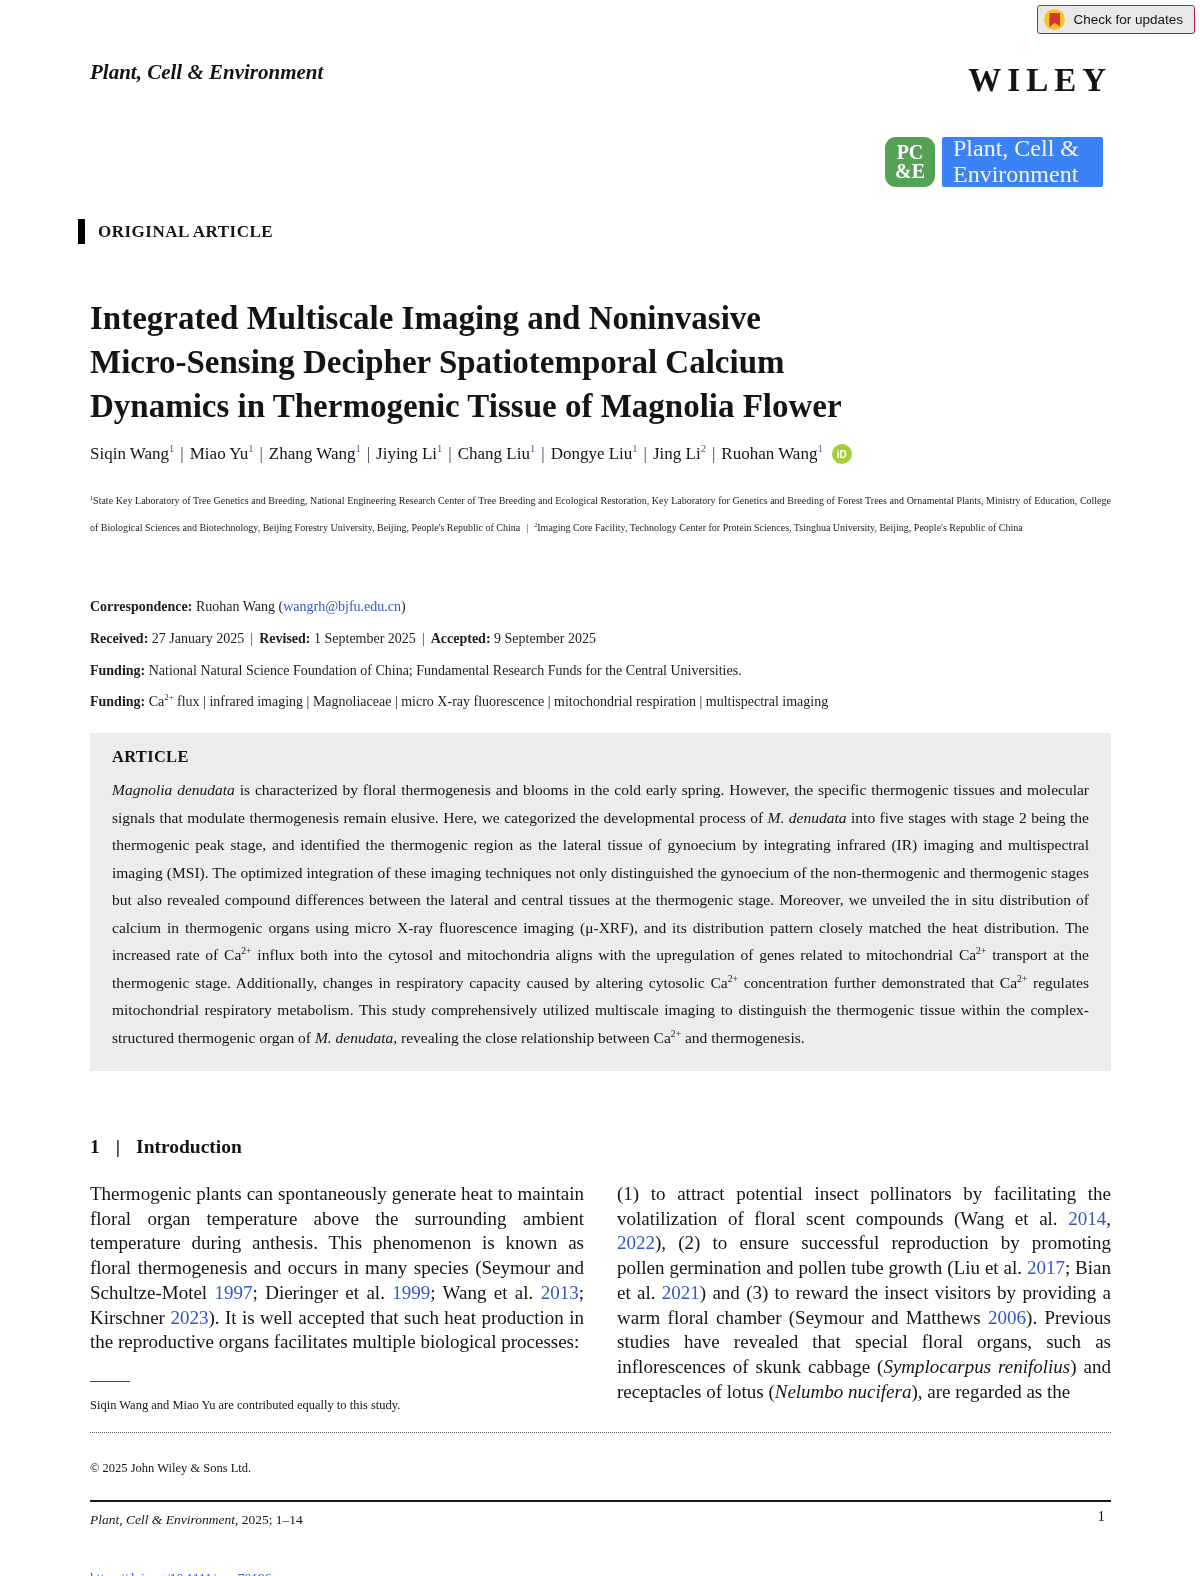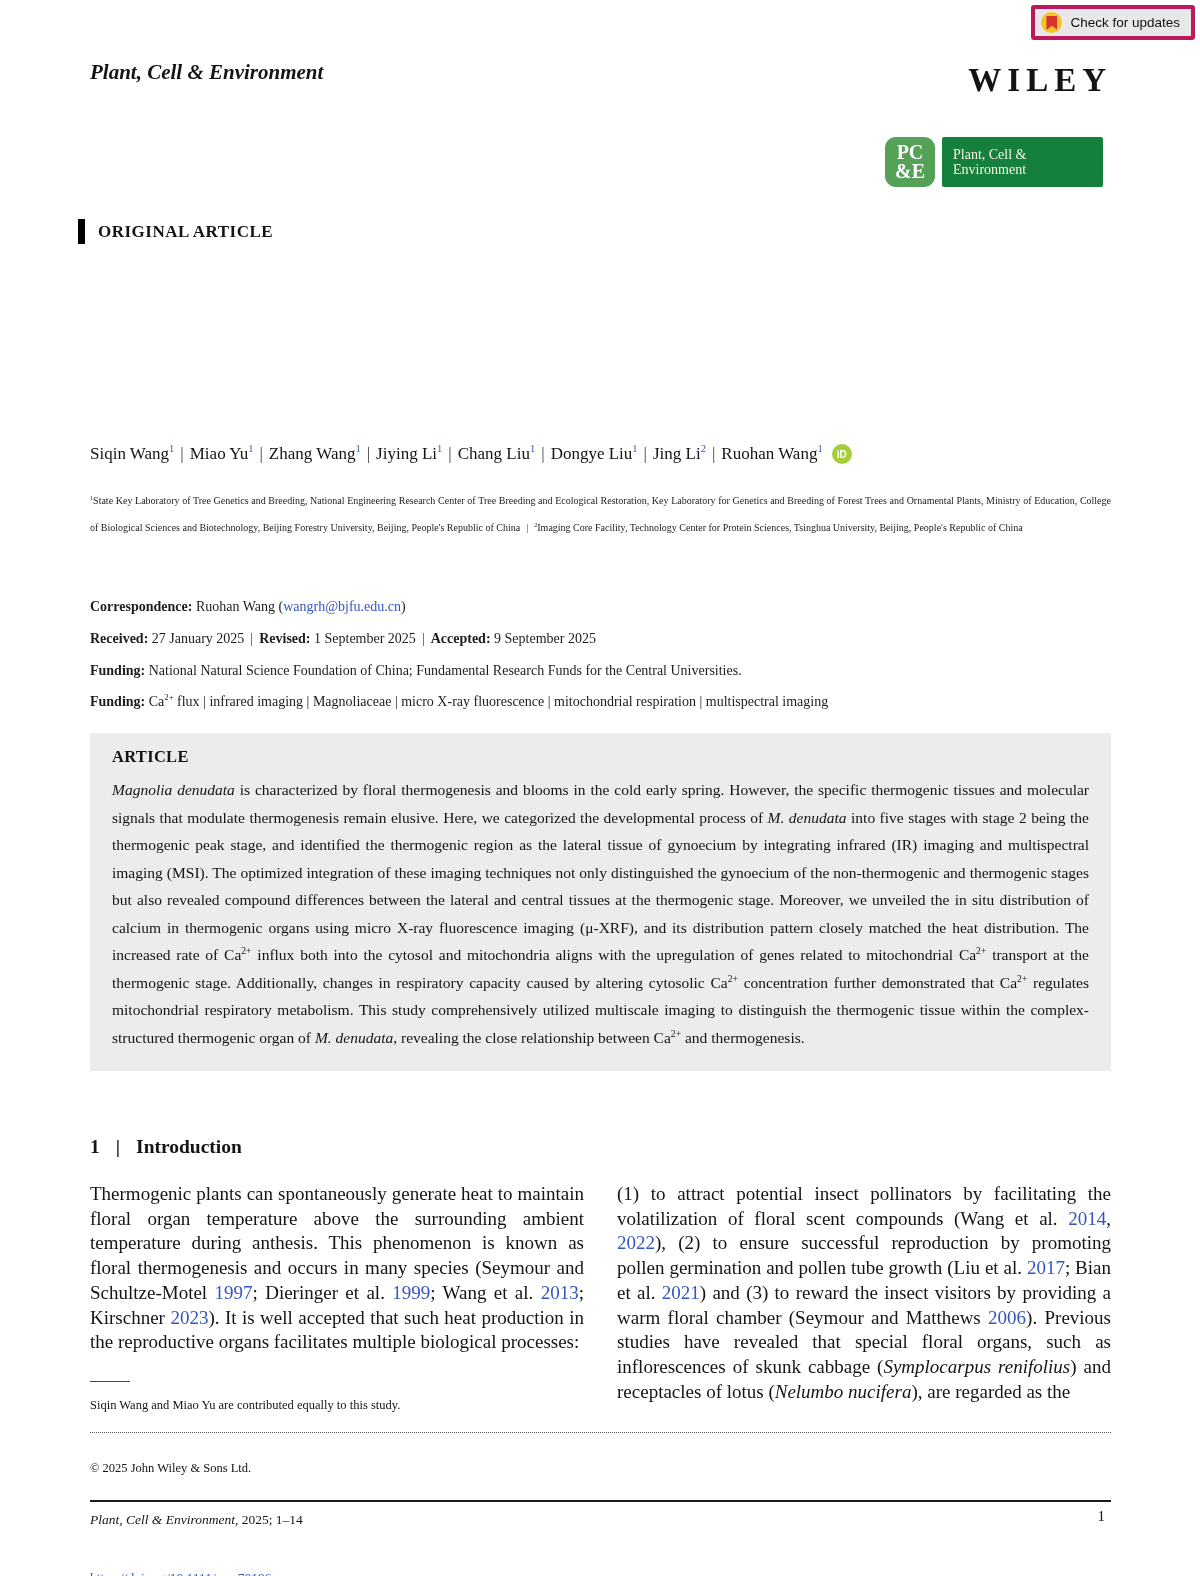--- a/index.html
+++ b/index.html
@@ -13,43 +13,43 @@
     margin:0 auto;
     background:#ffffff;
     font-family:"Liberation Serif", serif;
     color:var(--ink);
     overflow:hidden;
   }
   
   .updates-badge{
     position:absolute;top:5px;right:5px;
     display:flex;align-items:center;gap:8px;
-    background:#e8e8e8;border:4px solid #be185d;border-radius:3px;
+    background:#e8e8e8;border:1px solid #be185d;border-radius:3px;
     padding:3px 11px 3px 6px;
     font-family:"Liberation Sans", sans-serif;
     font-size:13.5px;color:#111;cursor:pointer;
   }
   .crossmark{width:21px;height:21px;border-radius:50%;background:#f5c528;position:relative;flex:0 0 auto;}
   .crossmark .bookmark{
     position:absolute;left:5px;top:4px;width:11px;height:14px;background:#d6342c;
     clip-path:polygon(0 0,100% 0,100% 100%,50% 70%,0 100%);
   }
   
   .journal-name{position:absolute;left:90px;top:60px;font-size:21px;font-weight:bold;font-style:italic;}
   .wiley{position:absolute;right:94px;top:62px;font-size:33px;font-weight:bold;letter-spacing:6px;margin-right:-6px;}
   .pce{position:absolute;right:97px;top:137px;display:flex;gap:7px;}
   .pce-icon{
     width:50px;height:50px;background:#55a157;border-radius:11px;
     color:#fff;font-weight:bold;display:flex;flex-direction:column;
     align-items:center;justify-content:center;font-size:20px;line-height:0.95;
   }
   .pce-banner{
-    width:150px;height:50px;background:#15803d;color:#f7f4e2;
+    width:150px;height:50px;background:#3b82f6;color:#f7f4e2;
     display:flex;flex-direction:column;justify-content:center;
-    padding-left:11px;font-size:14px;line-height:1.08;border-radius:2px;
+    padding-left:11px;font-size:24px;line-height:1.08;border-radius:2px;
   }
   
   .article-type{position:absolute;left:78px;top:219px;display:flex;align-items:center;font-size:17px;font-weight:bold;letter-spacing:0.5px;}
   .article-type .bar{width:7px;height:25px;background:#000;margin-right:13px;}
   .title{position:absolute;left:90px;top:296px;font-size:33px;font-weight:bold;line-height:44px;}
   .authors{position:absolute;left:90px;top:444px;font-size:17px;display:flex;align-items:center;}
   .orcid{
     width:20px;height:20px;border-radius:50%;background:#a6ce39;color:#fff;
     font-family:"Liberation Sans", sans-serif;font-size:10px;font-weight:bold;
     display:inline-flex;align-items:center;justify-content:center;margin-left:9px;cursor:pointer;
@@ -112,20 +112,25 @@
       <span>Plant, Cell &amp;</span>
       <span>Environment</span>
     </div>
   </div>
 
   <div class="article-type">
     <span class="bar"></span>
     <span>ORIGINAL ARTICLE</span>
   </div>
 
+  <div class="title">
+    <div>Integrated Multiscale Imaging and Noninvasive</div>
+    <div>Micro-Sensing Decipher Spatiotemporal Calcium</div>
+    <div>Dynamics in Thermogenic Tissue of Magnolia Flower</div>
+  </div>
 
   <div class="authors">
     <span><span>Siqin Wang</span><sup class="sup link">1</sup><span class="sep">|</span><span>Miao Yu</span><sup class="sup link">1</sup><span class="sep">|</span><span>Zhang Wang</span><sup class="sup link">1</sup><span class="sep">|</span><span>Jiying Li</span><sup class="sup link">1</sup><span class="sep">|</span><span>Chang Liu</span><sup class="sup link">1</sup><span class="sep">|</span><span>Dongye Liu</span><sup class="sup link">1</sup><span class="sep">|</span><span>Jing Li</span><sup class="sup link">2</sup><span class="sep">|</span><span>Ruohan Wang</span><sup class="sup link">1</sup></span>
     <span class="orcid">iD</span>
   </div>
 
   <div class="affiliations"><sup class="sup">1</sup><span>State Key Laboratory of Tree Genetics and Breeding, National Engineering Research Center of Tree Breeding and Ecological Restoration, Key Laboratory for Genetics and Breeding of Forest Trees and Ornamental Plants, Ministry of Education, College of Biological Sciences and Biotechnology, Beijing Forestry University, Beijing, People's Republic of China</span><span class="sep">|</span><sup class="sup">2</sup><span>Imaging Core Facility, Technology Center for Protein Sciences, Tsinghua University, Beijing, People's Republic of China</span></div>
 
   <div class="meta meta-correspondence"><span class="b">Correspondence: </span><span>Ruohan Wang (</span><span class="link">wangrh@bjfu.edu.cn</span><span>)</span></div>
   <div class="meta meta-received"><span class="b">Received: </span><span>27 January 2025</span><span class="sep">|</span><span class="b">Revised: </span><span>1 September 2025</span><span class="sep">|</span><span class="b">Accepted: </span><span>9 September 2025</span></div>

